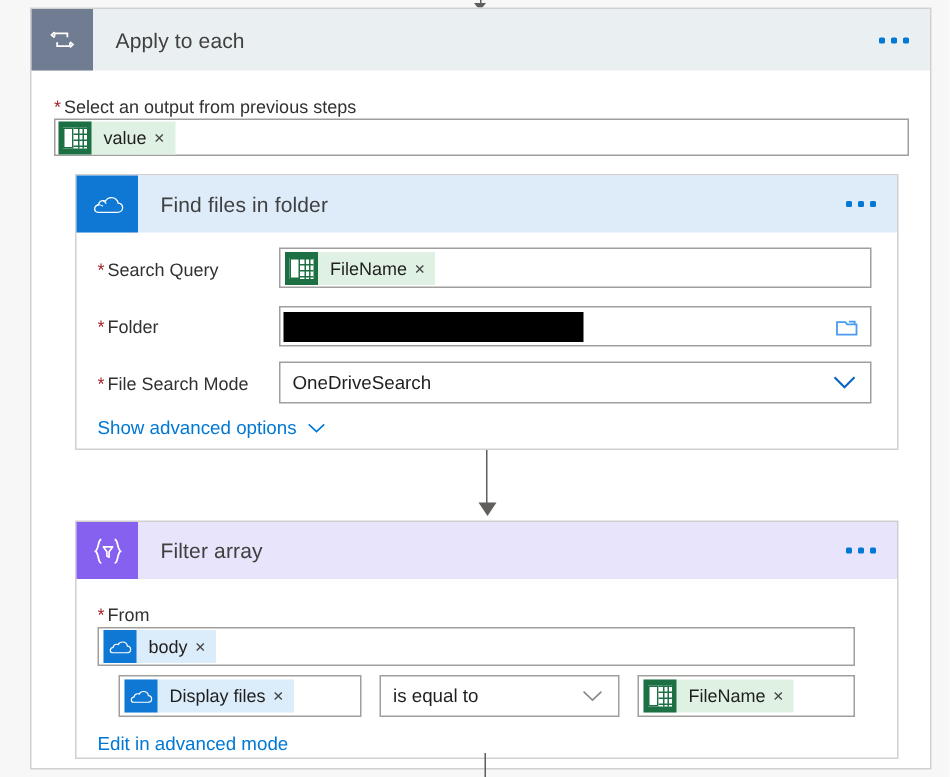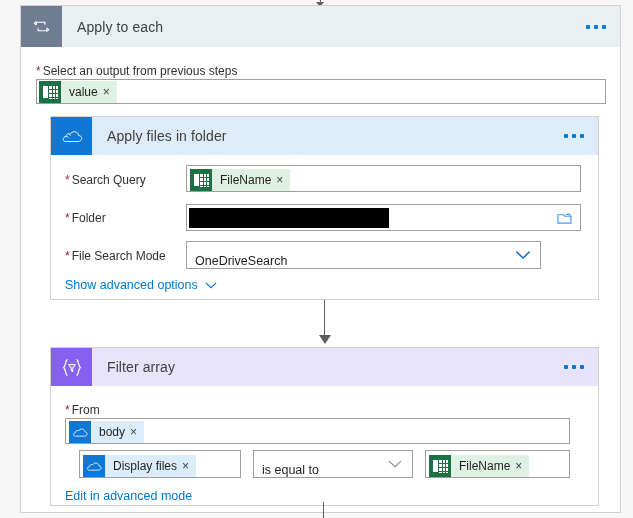--- a/index.html
+++ b/index.html
@@ -108,21 +108,21 @@
     color: #a4262c;
     margin-right: 2px;
   }
 
   .field-input {
     border: 1px solid #a19f9d;
     background: #fff;
     height: 26px;
     box-sizing: border-box;
     display: flex;
-    align-items: flex-end;
+    align-items: center;
     position: relative;
   }
 
   
   .token {
     display: inline-flex;
     align-items: center;
     height: 22px;
     margin-left: 2px;
     font-size: 12px;
@@ -289,21 +289,21 @@
         <div class="icon-box">
           <svg width="22" height="15" viewBox="0 0 28 18" aria-hidden="true">
             <path d="M7.8 15.4h14.0c2.6 0 4.6-1.7 4.6-3.9 0-2.0-1.6-3.6-3.8-3.8
                      -0.3-2.7-2.7-4.8-5.6-4.8-2.2 0-4.2 1.2-5.2 3.0
                      -0.5-0.3-1.1-0.4-1.8-0.4-2.1 0-3.8 1.6-4.0 3.6
                      -1.9 0.3-3.3 1.8-3.3 3.6 0 1.5 1.3 2.7 3.0 2.7z" fill="none" stroke="#ffffff" stroke-width="1.1"></path>
             <path d="M10.0 5.9c1.0 0.5 1.9 1.3 2.5 2.3" fill="none" stroke="#ffffff" stroke-width="1.0"></path>
             <path d="M4.8 9.1c1.7-0.3 3.6 0.1 5.0 1.1" fill="none" stroke="#ffffff" stroke-width="1.0"></path>
           </svg>
         </div>
-        <div class="card-title">Apply files in folder</div>
+        <div class="card-title">Find files in folder</div>
         <div class="ellipsis">
           <span></span>
           <span></span>
           <span></span>
         </div>
       </div>
 
       <div style="position:absolute; left:14px; top:55px;">
         <span class="req-label"><span class="req-star">*</span><span>Search Query</span></span>
       </div>
@@ -336,21 +336,21 @@
           <svg width="15" height="13" viewBox="0 0 16 14" aria-hidden="true">
             <path d="M1 3.5 h6 l1.3 1.6 H15 V12.5 H1 Z" fill="none" stroke="#4a9bf0" stroke-width="1.3"></path>
             <path d="M9.5 3.2 h4.2 v1.8" fill="none" stroke="#4a9bf0" stroke-width="1.3"></path>
           </svg>
         </span>
       </div>
 
       <div style="position:absolute; left:14px; top:131px;">
         <span class="req-label"><span class="req-star">*</span><span>File Search Mode</span></span>
       </div>
-      <div class="field-input" style="position:absolute; left:135px; top:124px; width:355px; height:28px;">
+      <div class="field-input" style="position:absolute; left:135px; top:124px; width:395px; height:28px;">
         <span class="sel-value">OneDriveSearch</span>
         <span style="position:absolute; right:9px; top:50%; transform:translateY(-50%); line-height:0;">
           <svg width="16" height="10" viewBox="0 0 18 11" aria-hidden="true">
             <path d="M1.5 1.5 L9 9 L16.5 1.5" fill="none" stroke="#0b66c3" stroke-width="1.6"></path>
           </svg>
         </span>
       </div>
 
       <div style="position:absolute; left:14px; top:160px; display:flex; align-items:flex-end; gap:7px;">
         <span class="link">Show advanced options</span>

